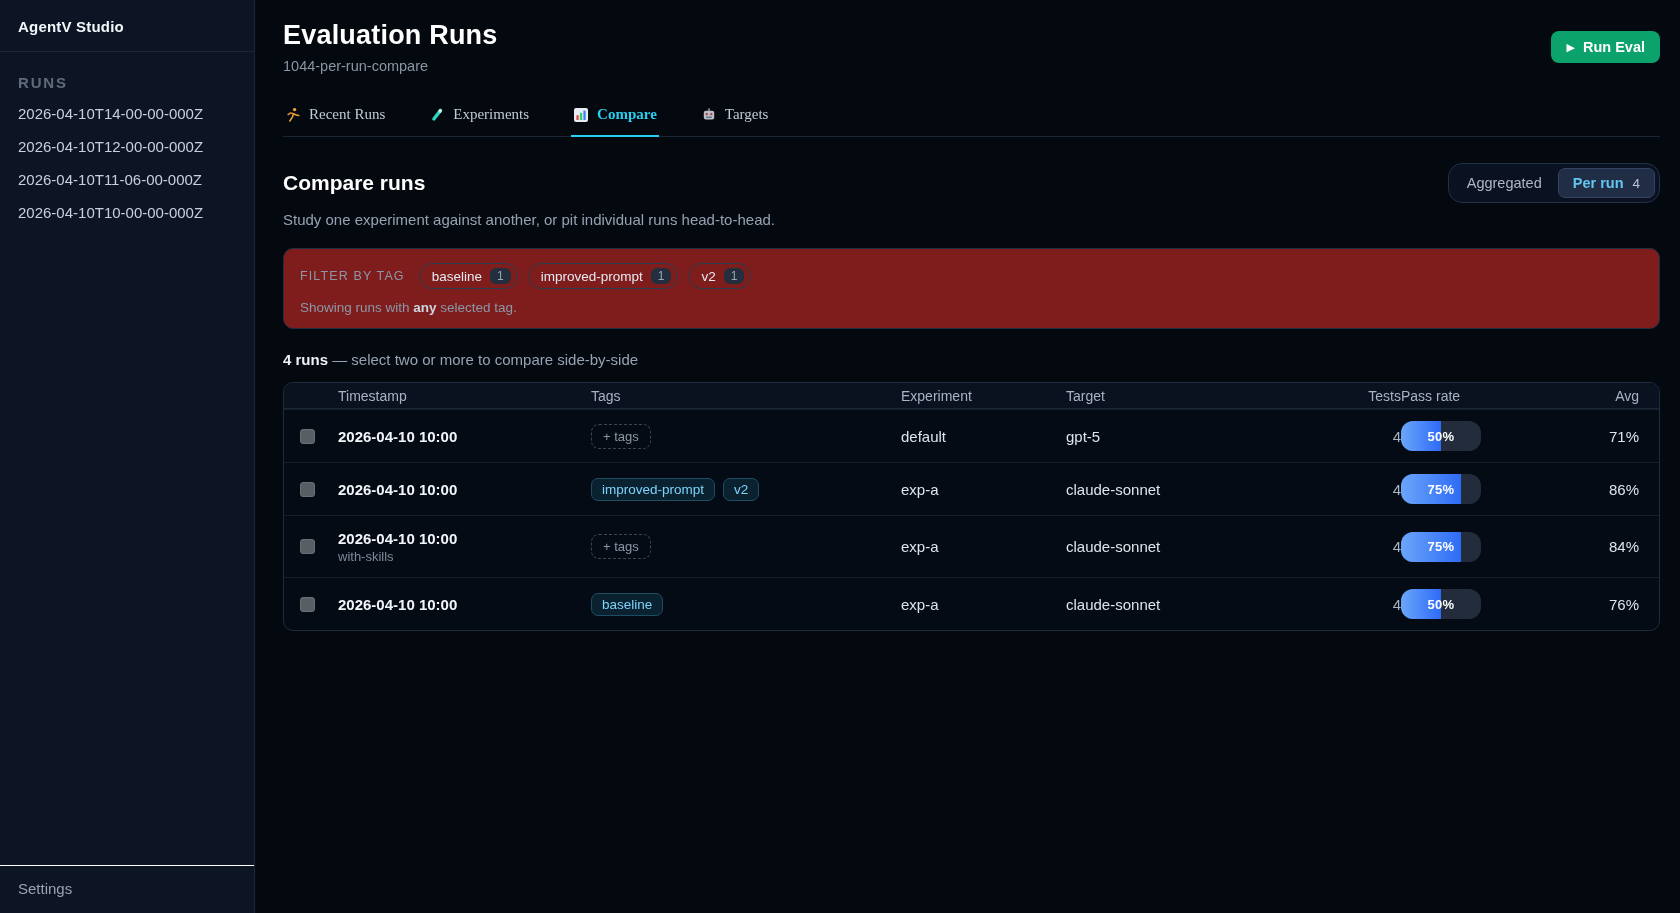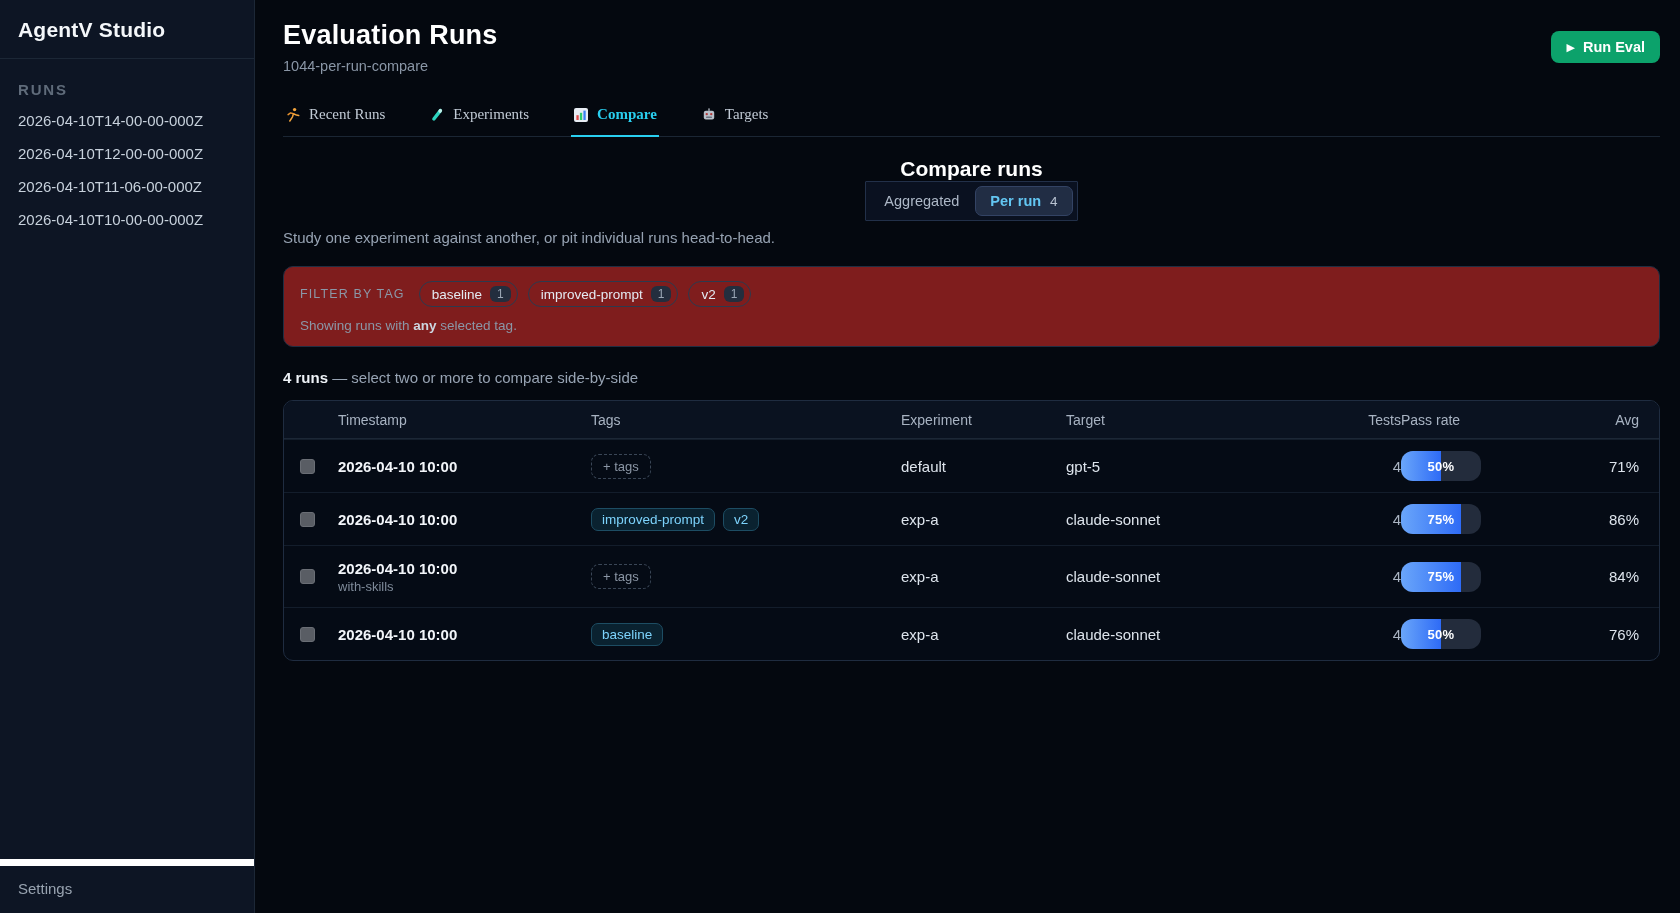--- a/index.html
+++ b/index.html
@@ -10,32 +10,32 @@
   }
 
   
   .sidebar {
     width:255px; min-width:255px; height:100%;
     background:#0d1524; border-right:1px solid #1c2736;
     display:flex; flex-direction:column;
   }
   .brand {
     padding:18px 35px 16px 18px; border-bottom:1px solid #1c2736;
-    font-size:21px; font-weight:700; color:#f4f7fa; letter-spacing:.2px;
+    font-size:15px; font-weight:700; color:#f4f7fa; letter-spacing:.2px;
   }
   .runs-label {
     padding:22px 18px 6px 18px; font-size:15px; letter-spacing:.12em;
     color:#5f6b7a; font-weight:600;
   }
   .run-item {
     padding:8px 18px; font-size:15px; color:#c7d1dc; cursor:pointer; white-space:nowrap;
   }
   .sidebar-spacer { flex:1; }
   .settings-row {
-    border-top:7px solid #ffffff; padding:14px 6px 16px 18px;
+    border-top:1px solid #ffffff; padding:14px 6px 16px 18px;
     font-size:15px; color:#98a3b0; cursor:pointer;
   }
 
   
   .main { flex:1; padding:20px 20px 0 28px; overflow:hidden; }
 
   .header-row { display:flex; align-items:flex-start; justify-content:space-between; }
   .page-title { font-size:27px; font-weight:700; color:#ffffff; letter-spacing:.2px; }
   .page-subtitle { margin-top:7px; font-size:14.5px; color:#8a96a6; }
 
@@ -53,27 +53,27 @@
   .tab {
     display:flex; align-items:center; gap:8px; padding:2px 2px 12px 2px;
     font-size:15px; color:#c2cbd6; cursor:pointer; border-bottom:2px solid transparent;
     margin-bottom:-1px;
     font-family:Liberation Serif, serif;
   }
   .tab.active { color:#29cff0; font-weight:600; border-bottom-color:#29cff0; }
   .tab svg { width:16px; height:16px; display:block; }
 
   .section-row {
-    margin-top:20px; display:flex; align-items:center; justify-content:space-between;flex-direction:column;
+    margin-top:26px; display:flex; align-items:center; justify-content:space-between;
   }
   .section-title { font-size:21px; font-weight:700; color:#ffffff; }
   .section-desc { margin-top:8px; font-size:15px; color:#96a2b2; }
 
   .view-toggle {
-    background:#0a1120; border:1px solid #223049; border-radius:1px;
+    background:#0a1120; border:1px solid #223049; border-radius:14px;
     padding:4px; display:flex; align-items:center; gap:2px;
   }
   .view-toggle .opt {
     padding:6px 14px; font-size:14.5px; color:#adb8c7; cursor:pointer; border-radius:7px;
   }
   .view-toggle .opt.active {
     background:#212d44; border:1px solid #334364; color:#63c6f2; font-weight:600;
     display:flex; align-items:center; gap:9px;
   }
   .view-toggle .opt.active .count { color:#b9c3d2; font-weight:400; font-size:13.5px; }
@@ -107,21 +107,21 @@
     margin-top:14px; border:1px solid #1f2c40; border-radius:10px;
     background:#050b15; overflow:hidden;
   }
   .tgrid {
     display:grid;
     grid-template-columns:38px 253px 310px 165px 275px 60px 140px 1fr;
     align-items:center; padding-left:16px; padding-right:20px;
   }
   .thead {
     background:#0a1220; border-bottom:1px solid #1c2736;
-    height:38px; font-size:14px; color:#a8b3c2;
+    height:26px; font-size:14px; color:#a8b3c2;
   }
   .trow { height:53px; border-top:1px solid #131d2b; }
   .trow:first-of-type { border-top:none; }
   .trow.tall { height:62px; }
   .c-right { text-align:right; }
   .c-tests { }
 
   .checkbox {
     width:15px; height:15px; border-radius:3px; background:#595d64;
     border:1px solid #6a6e75; cursor:pointer;

